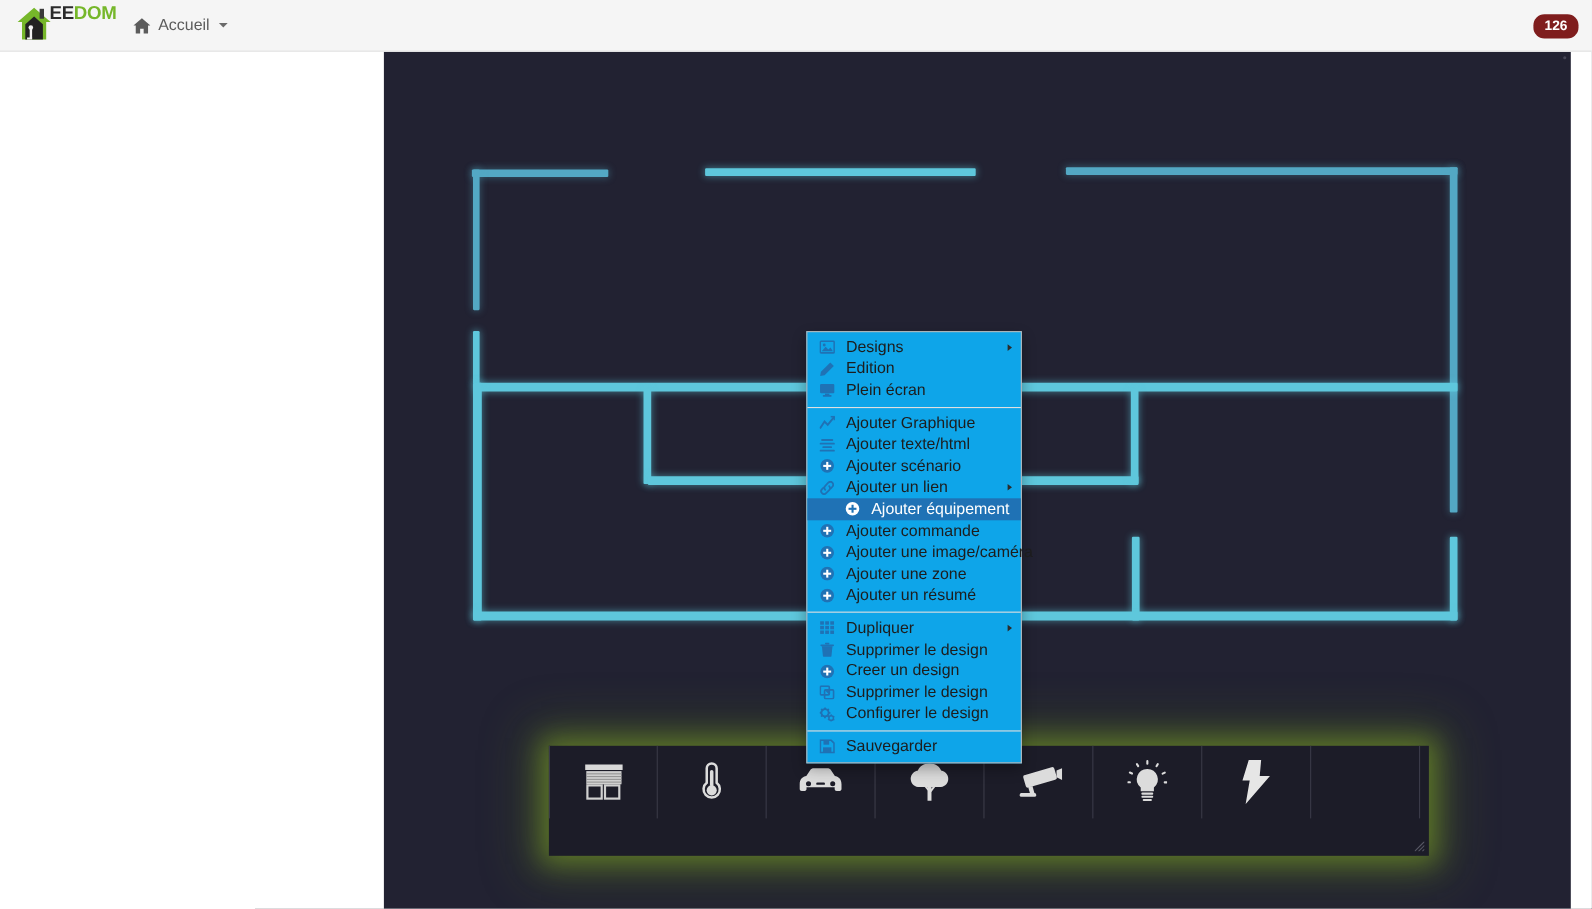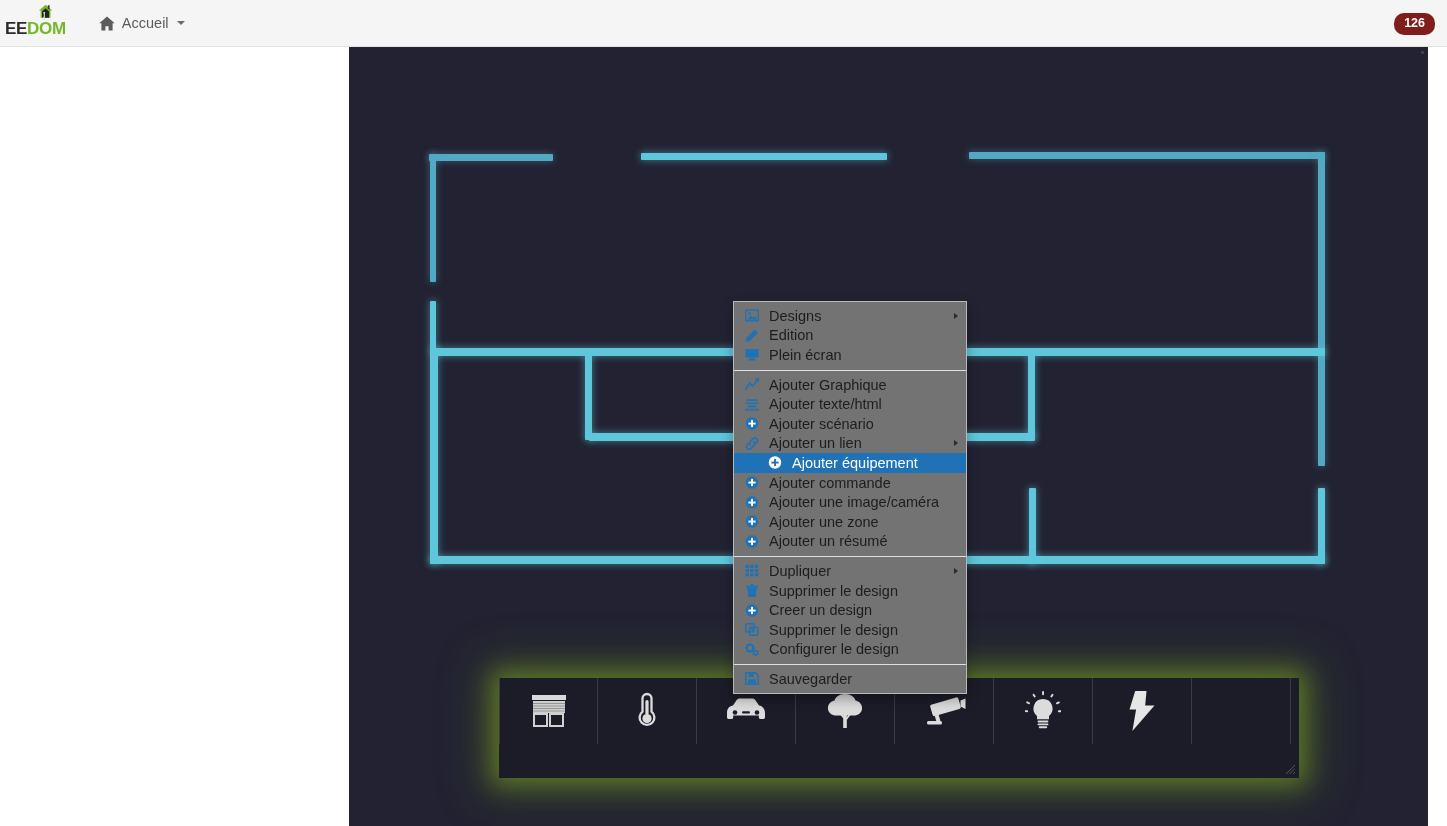--- a/index.html
+++ b/index.html
@@ -13,25 +13,24 @@
   
   .navbar {
     position: absolute; top: 0; left: 0;
     width: 1447px; height: 47px;
     background: #f5f5f5;
     border-bottom: 1px solid #e2e2e2;
     display: flex; align-items: center;
     z-index: 40;
   }
   .brand {
-    display: flex; align-items: flex-end;
-    margin-left: 12px; margin-right: 18px;
+    display: flex; 
+    margin-left: 12px; 
     height: 40px;
     text-decoration: none;
-    flex-direction: column;
   }
   .brand-logo { width: 40px; height: 38px; display: block; }
   .brand-text {
     font-size: 17px; font-weight: bold; letter-spacing: -0.3px;
     line-height: 1; margin-left: -7px; margin-bottom: 6px;
     white-space: nowrap;
   }
   .brand-text .ee { color: #2b2b2b; }
   .brand-text .dom { color: #76b72a; }
 
@@ -103,22 +102,22 @@
   .widget-cell svg { display: block; }
   .panel-resize {
     position: absolute; right: 4px; bottom: 4px;
     width: 9px; height: 9px; opacity: .45;
   }
 
   
   .ctx-menu {
     position: absolute;
     left: 733px; top: 301px;
-    width: 234px;
-    background: #737373;
+    width: 196px;
+    background: #0ea5e9;
     border: 1px solid #b8b8b8;
     box-shadow: 0 5px 12px rgba(0,0,0,.32);
     padding: 4px 0;
     z-index: 60;
     font-size: 14.5px;
   }
   .ctx-item {
     position: relative;
     display: flex; align-items: center;
     height: 19.6px;

